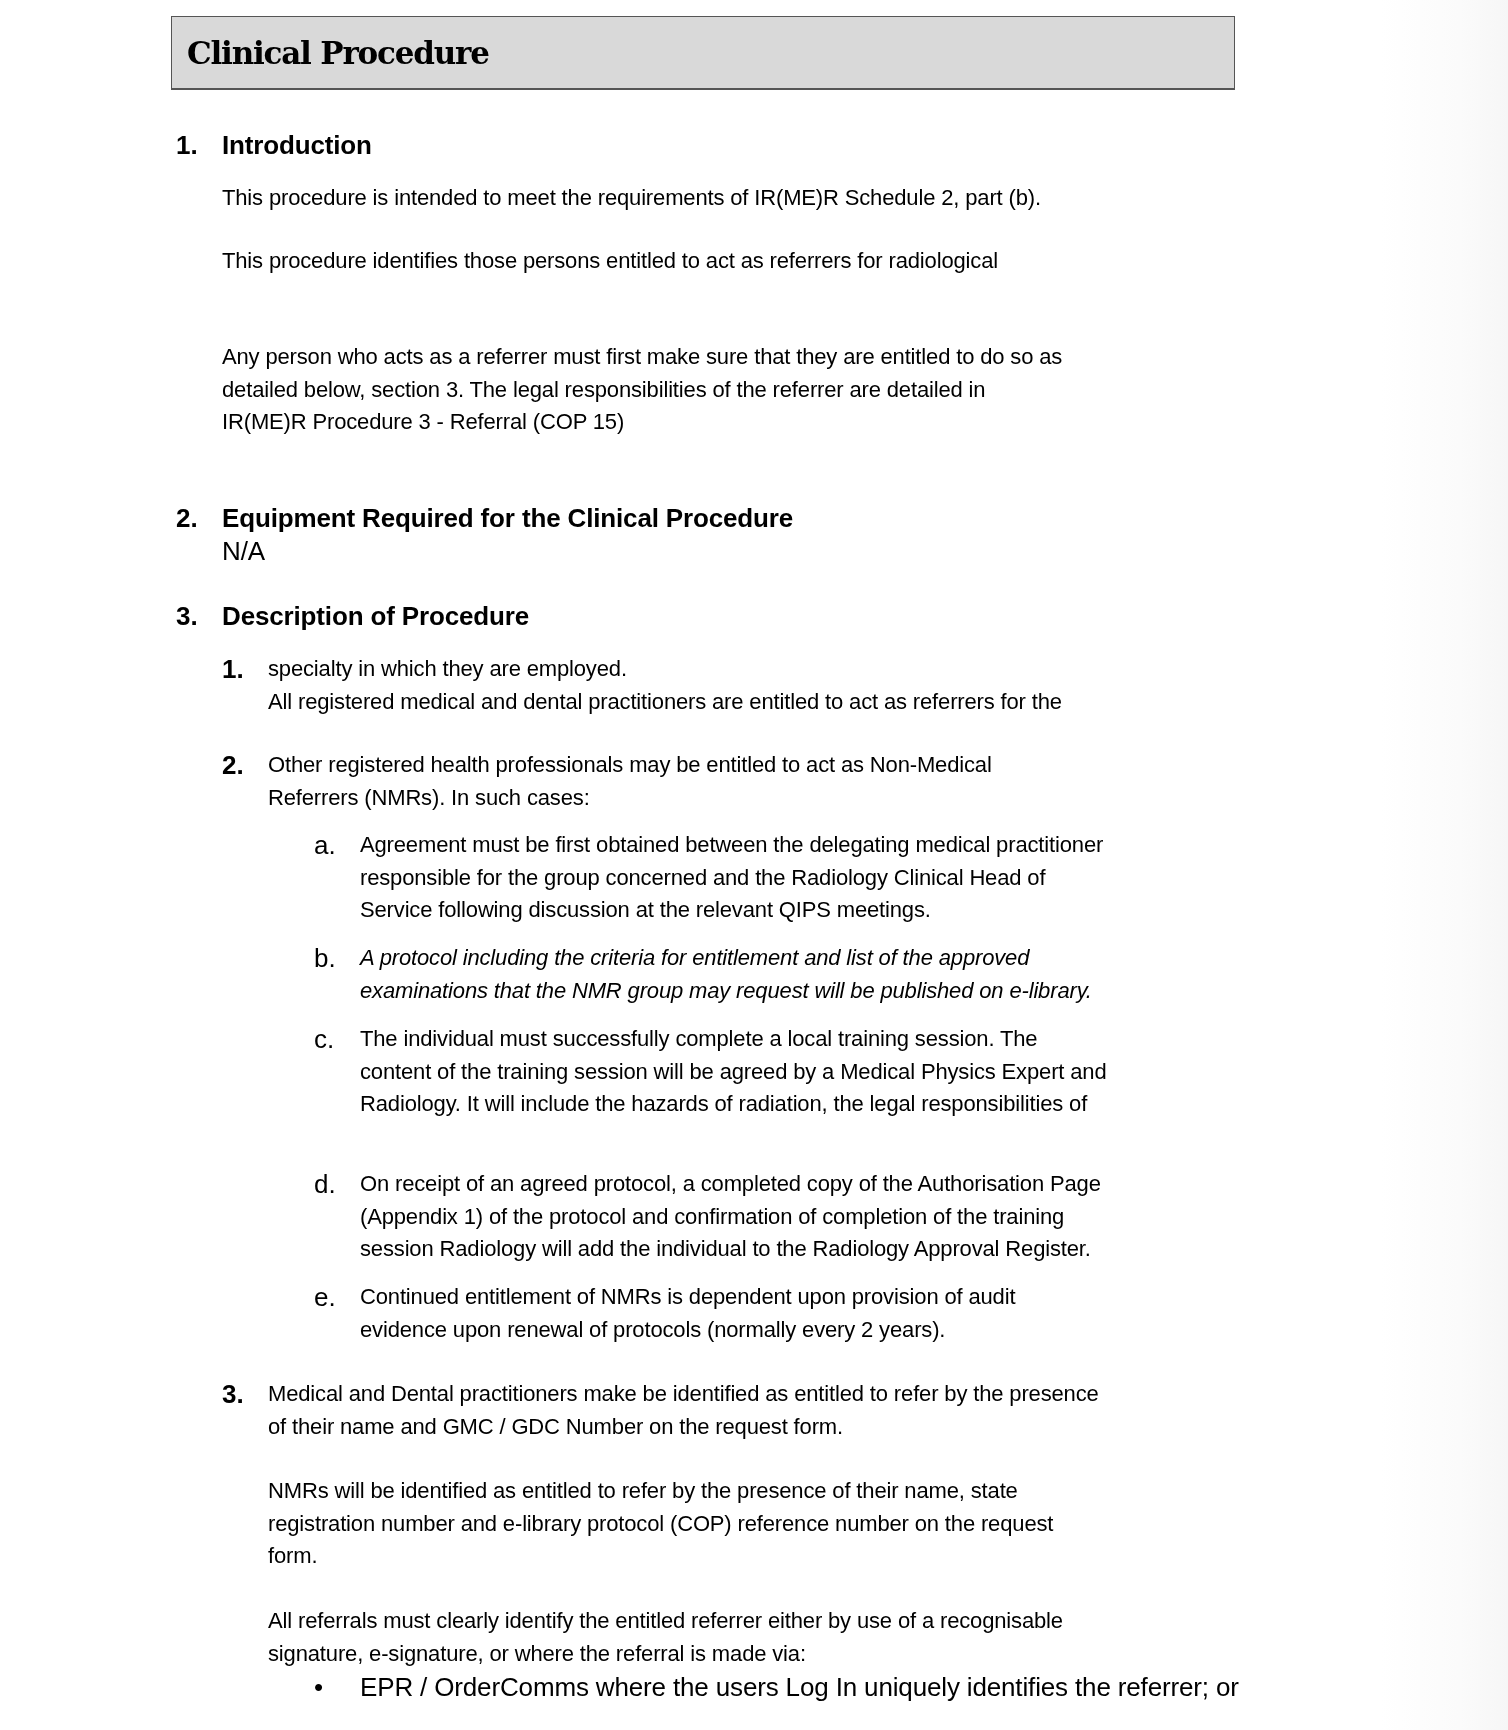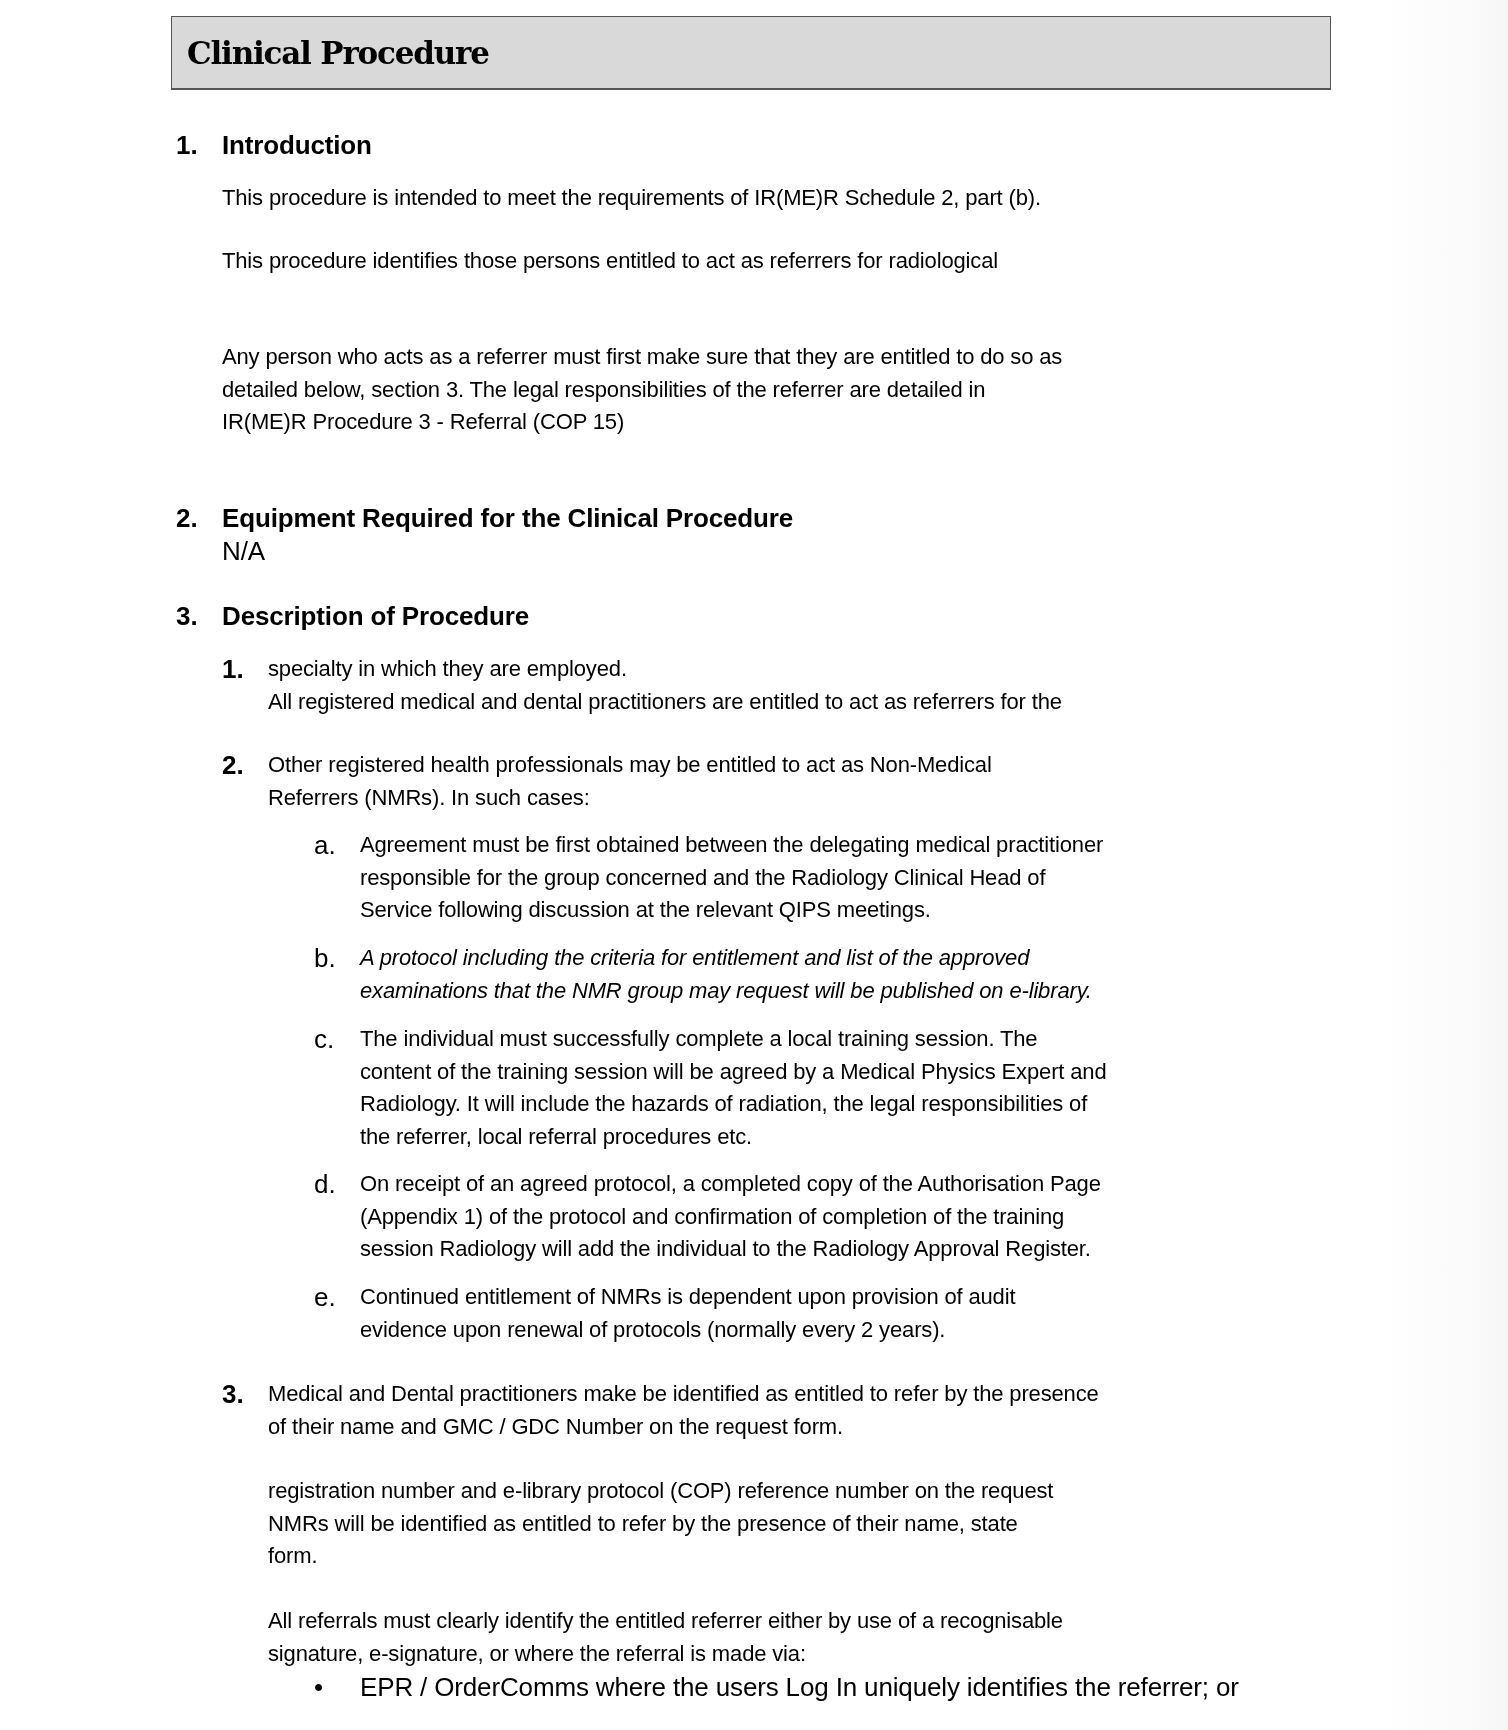--- a/index.html
+++ b/index.html
@@ -19,21 +19,21 @@
       position: absolute;
       left: 0;
       top: 0;
       width: 1508px;
       height: 1730px;
     }
     .title-box {
       position: absolute;
       left: 171px;
       top: 16px;
-      width: 1160px;
+      width: 1064px;
       height: 74px;
       background: #d9d9d9;
       border: 1px solid #555;
       border-bottom: 2px solid #555;
       box-sizing: border-box;
       text-align: right;
     }
     .title-text {
       position: absolute;
       left: 15px;
@@ -135,21 +135,20 @@
           <span>examinations that the NMR group may request will be published on e-library.</span>
         </div>
       </div>
 
       <div>
         <div class="num" style="left:314px; top:1023px;">c.</div>
         <div class="block" style="left:360px; top:1023px;">
           <span>The individual must successfully complete a local training session.  The</span>
           <span>content of the training session will be agreed by a Medical Physics Expert and</span>
           <span>Radiology.  It will include the hazards of radiation, the legal responsibilities of</span>
-          <span>the referrer, local referral procedures etc.</span>
         </div>
       </div>
 
       <div>
         <div class="num" style="left:314px; top:1168px;">d.</div>
         <div class="block" style="left:360px; top:1168px;">
           <span>On receipt of an agreed protocol, a completed copy of the Authorisation Page</span>
           <span>(Appendix 1) of the protocol and confirmation of completion of the training</span>
           <span>session Radiology will add the individual to the Radiology Approval Register.</span>
         </div>
@@ -164,22 +163,22 @@
       </div>
     </div>
 
     <div>
       <div class="num bold" style="left:222px; top:1378px;">3.</div>
       <div class="block" style="left:268px; top:1378px;">
         <span>Medical and Dental practitioners make be identified as entitled to refer by the presence</span>
         <span>of their name and GMC / GDC Number on the request form.</span>
       </div>
       <div class="block" style="left:268px; top:1475px;">
+        <span>NMRs will be identified as entitled to refer by the presence of their name, state</span>
         <span>registration number and e-library protocol (COP) reference number on the request</span>
-        <span>NMRs will be identified as entitled to refer by the presence of their name, state</span>
         <span>form.</span>
       </div>
       <div class="block" style="left:268px; top:1605px;">
         <span>All referrals must clearly identify the entitled referrer either by use of a recognisable</span>
         <span>signature, e-signature, or where the referral is made via:</span>
       </div>
       <div>
         <div class="num" style="left:314px; top:1671px;">•</div>
         <div class="line" style="left:360px; top:1671px;">EPR / OrderComms where the users Log In uniquely identifies the referrer; or</div>
       </div>

